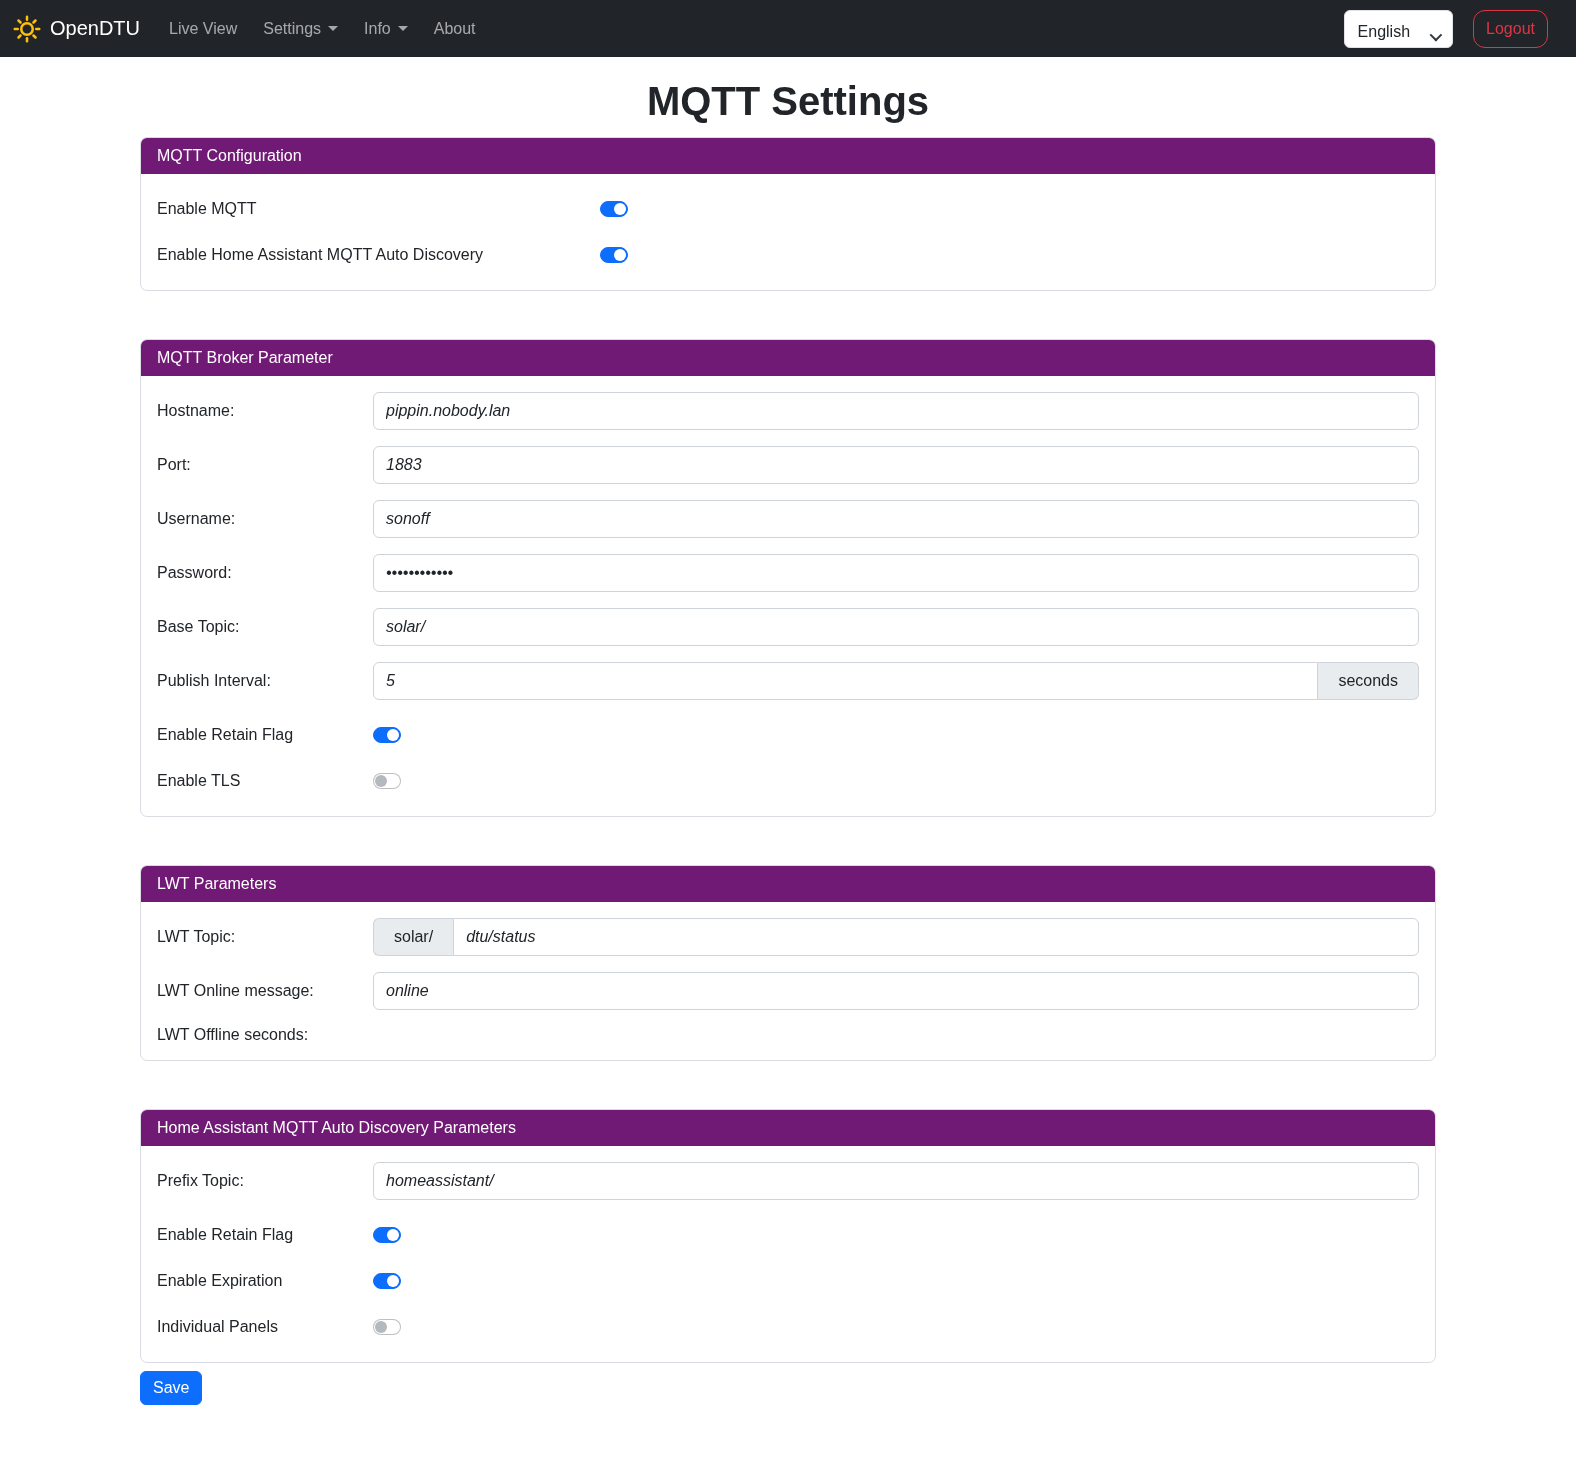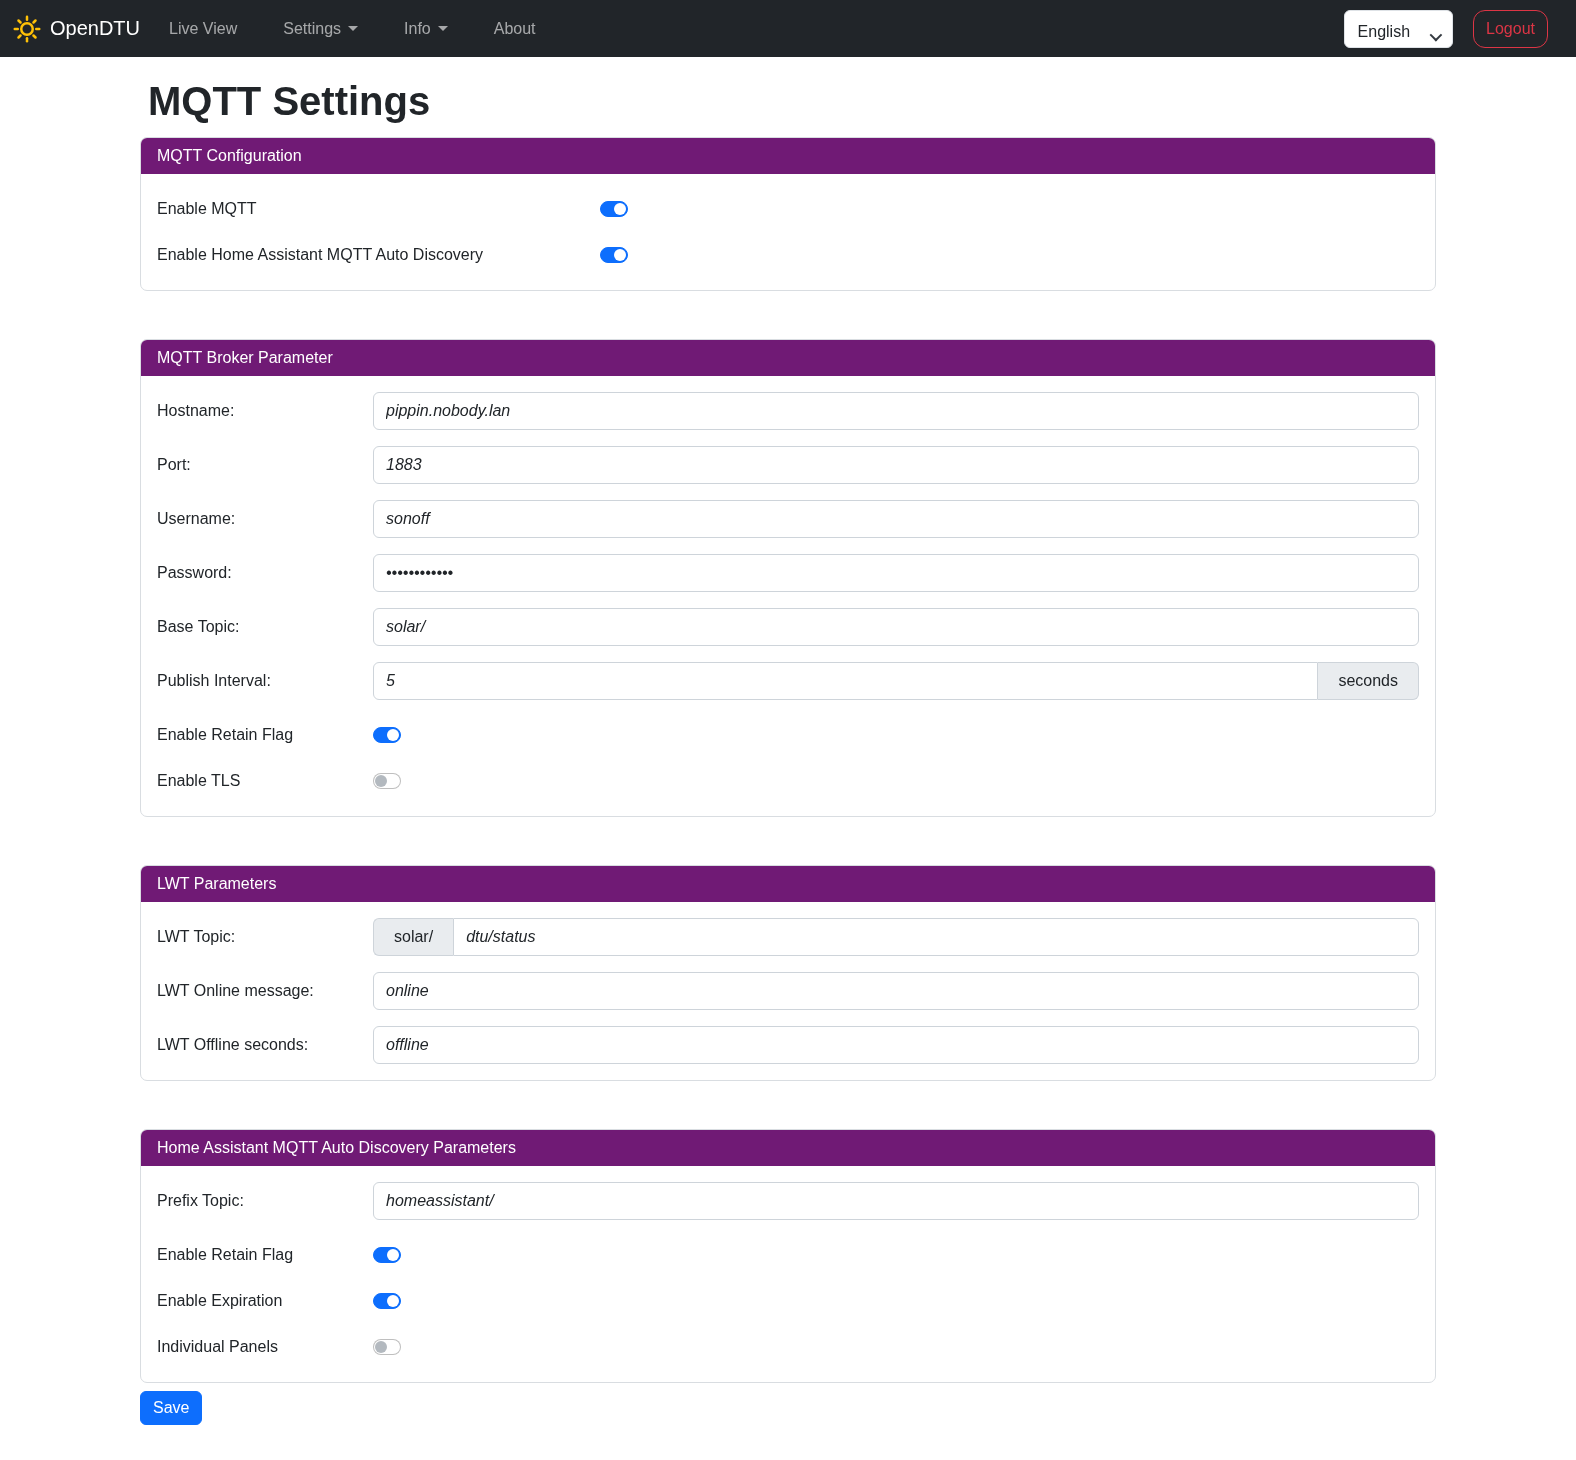--- a/index.html
+++ b/index.html
@@ -21,21 +21,21 @@
     align-items: center;
     justify-content: space-between;
     padding: 0 28px 0 12px;
   }
   .nav-left { display: flex; align-items: center; }
   .brand {
     display: flex; align-items: center; gap: 8px;
     color: #fff; font-size: 20px; text-decoration: none;
     padding: 4px 0; margin-right: 16px; cursor: pointer;
   }
-  .nav-links { display: flex; align-items: center; gap: 20px; }
+  .nav-links { display: flex; align-items: center; }
   .nav-link {
     color: rgba(255,255,255,.6);
     padding: 8px 13px;
     cursor: pointer;
     display: flex; align-items: center;
   }
   .caret {
     display: inline-block;
     margin-left: 7px;
     border-top: 5px solid rgba(255,255,255,.6);
@@ -65,21 +65,21 @@
     border-radius: 12px;
     height: 38px;
     padding: 6px 12px;
     font-size: 16px;
     font-family: inherit;
     cursor: pointer;
   }
 
   
   .container { max-width: 1320px; margin: 0 auto; padding: 0 12px; }
-  h1.page-title { font-size: 40px; font-weight: 600; margin: 20px 8px 12px; line-height: 1.2; }
+  h1.page-title { font-size: 40px; font-weight: 600; margin: 20px 0 12px; line-height: 1.2; text-align: center; }
 
   
   .card {
     border: 1px solid #d9dde1;
     border-radius: 7px;
     margin-bottom: 48px;
     background: #fff;
   }
   .card.last { margin-bottom: 4px; }
   .card-header {
@@ -280,21 +280,20 @@
           <span class="input-group-text prefix">solar/</span>
           <input class="form-control grouped-end" type="text" value="dtu/status" style="">
         </div>
       </div>
       <div class="form-row">
         <label class="form-label">LWT Online message:</label>
         <input class="form-control" type="text" value="online" style="">
       </div>
       <div class="form-row">
         <label class="form-label">LWT Offline seconds:</label>
-        <input class="form-control" type="text" value="offline" style="">
       </div>
     </div>
   </div>
 
   
   <div class="card last">
     <div class="card-header">Home Assistant MQTT Auto Discovery Parameters</div>
     <div class="card-body">
       <div class="form-row">
         <label class="form-label">Prefix Topic:</label>

